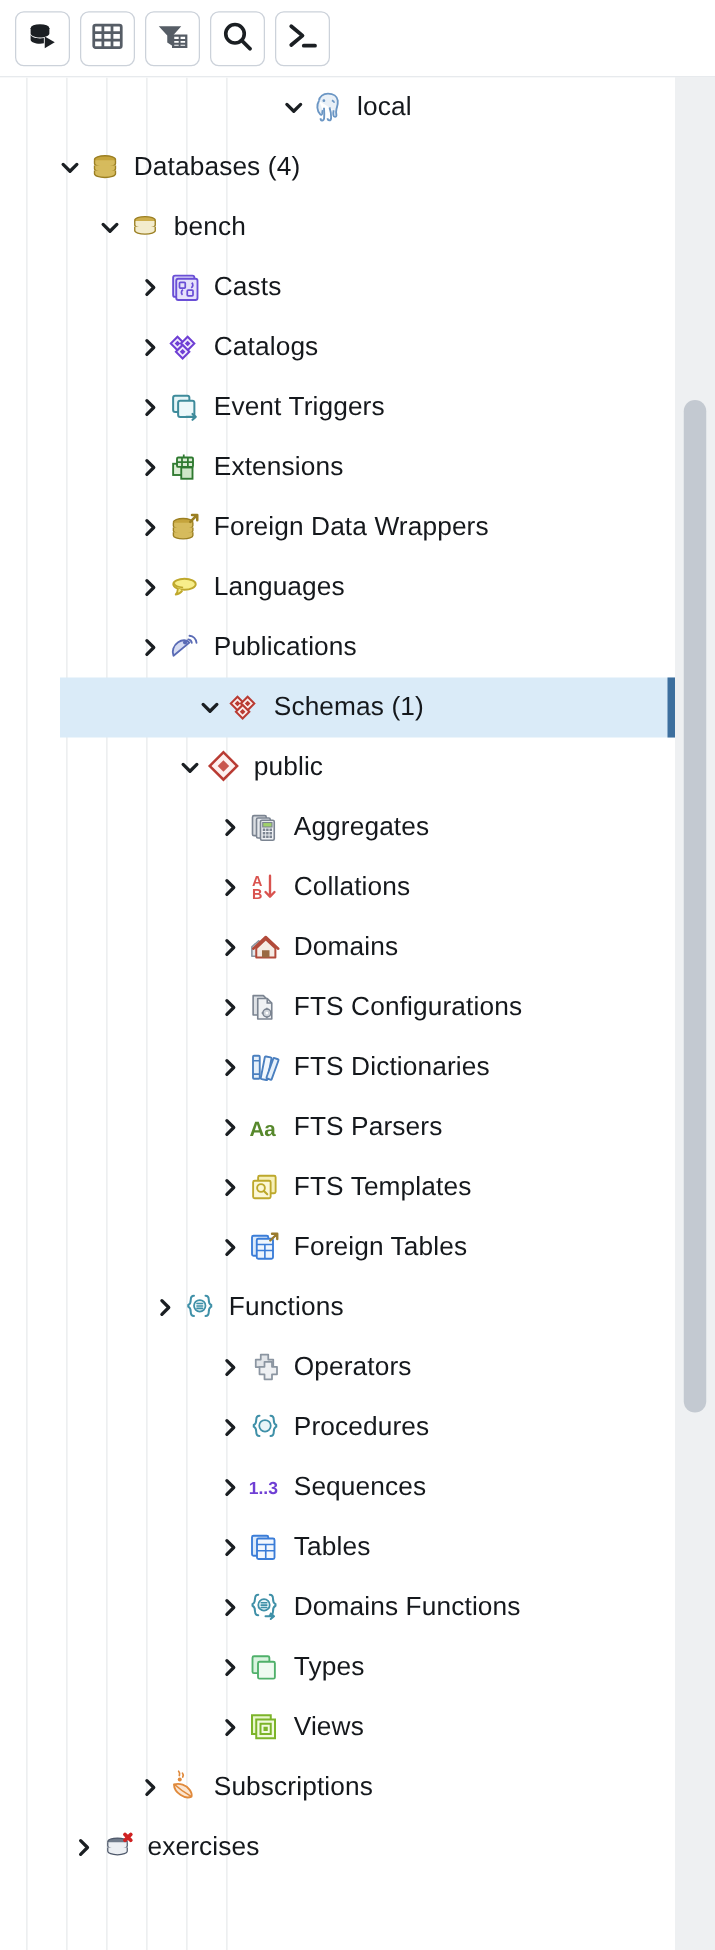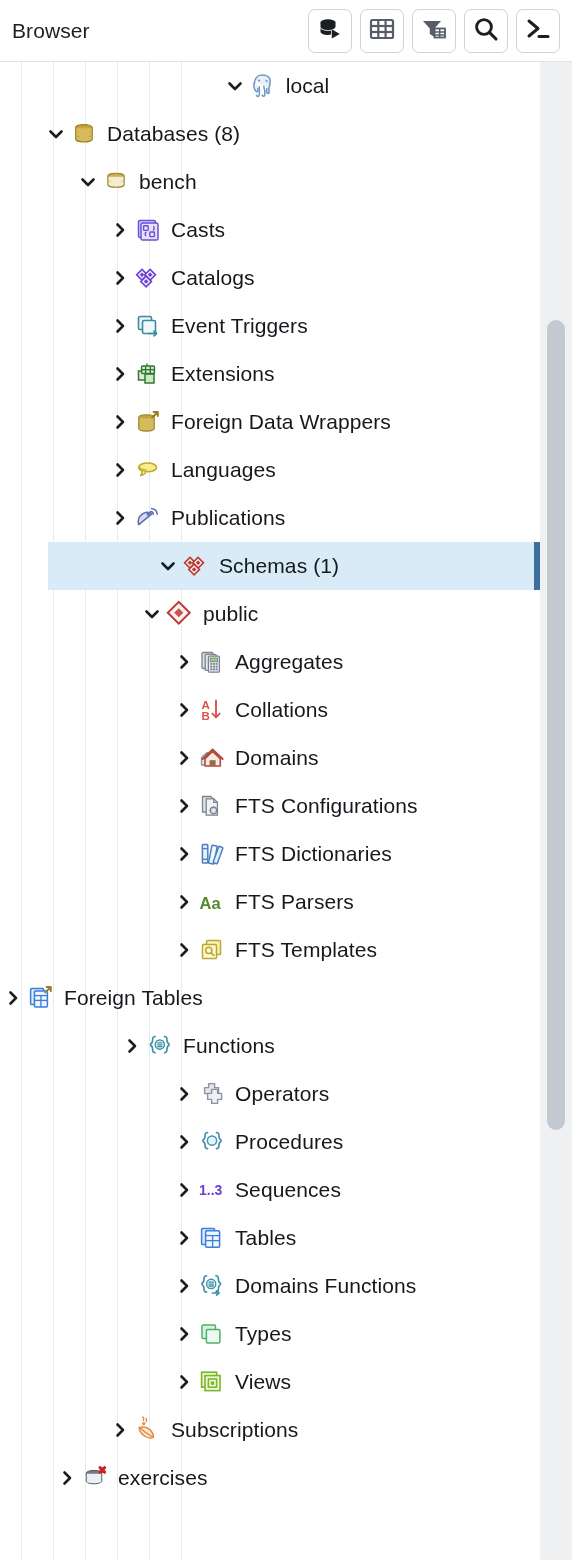--- a/index.html
+++ b/index.html
@@ -82,21 +82,20 @@
     width: 18px; border-radius: 9px;
     background: #c3c9d1;
   }
 </style>
 </head>
 <body>
 
 <div id="app">
 
   <div class="header">
-    <div class="header-title">Browser</div>
     <div class="tool-group">
 
       <button class="tool-btn">
         <span>
           <svg width="26" height="26" viewBox="0 0 26 26">
             <ellipse cx="11" cy="6.5" rx="7.5" ry="3.2" fill="#1b1f23"></ellipse>
             <path d="M3.5 6.5v4.3c0 1.8 3.4 3.2 7.5 3.2s7.5-1.4 7.5-3.2V6.5" fill="#1b1f23"></path>
             <path d="M3.5 11.4v4.3c0 1.8 3.4 3.2 7.5 3.2 1.1 0 2.2-.1 3.1-.3v-4.2c-.9.2-2 .3-3.1.3-4.1 0-7.5-1.4-7.5-3.3z" fill="#1b1f23"></path>
             <path d="M14.8 13.2v9.4l8-4.7z" fill="#1b1f23"></path>
           </svg>
@@ -183,21 +182,21 @@
             </svg>
           </span>
           <span class="node-icon">
             <svg width="28" height="28" viewBox="0 0 28 28">
       <ellipse cx="14" cy="7.6" rx="8.4" ry="3" fill="#c5a43c" stroke="#9b7f22" stroke-width="1.1"></ellipse>
       <path d="M5.6 8.2v2.6c0 1.7 3.8 3 8.4 3s8.4-1.3 8.4-3V8.2" fill="#d6bb5d" stroke="#9b7f22" stroke-width="1.1"></path>
       <path d="M5.6 12.3v2.6c0 1.7 3.8 3 8.4 3s8.4-1.3 8.4-3v-2.6" fill="#d6bb5d" stroke="#9b7f22" stroke-width="1.1"></path>
       <path d="M5.6 16.4V19c0 1.7 3.8 3 8.4 3s8.4-1.3 8.4-3v-2.6" fill="#d6bb5d" stroke="#9b7f22" stroke-width="1.1"></path>
     </svg>
           </span>
-          <span class="node-label">Databases (8)</span>
+          <span class="node-label">Databases (4)</span>
         </div>
         <div class="row" style="padding-left: 75px;">
           <span class="twisty">
             <svg width="18" height="18" viewBox="0 0 18 18">
               <polyline points="3.5,6.5 9,12 14.5,6.5" fill="none" stroke="#1b1f23" stroke-width="2.6" stroke-linecap="round" stroke-linejoin="round"></polyline>
             </svg>
           </span>
           <span class="node-icon">
             <svg width="28" height="28" viewBox="0 0 28 28">
       <ellipse cx="14" cy="8.2" rx="8.2" ry="2.9" fill="#cdae4c" stroke="#9b7f22" stroke-width="1.1"></ellipse>
@@ -483,21 +482,21 @@
           <span class="node-icon">
             <svg width="28" height="28" viewBox="0 0 28 28">
       <rect x="8.5" y="4.6" width="14" height="14" rx="1.2" fill="#f7f0b9" stroke="#bda82c" stroke-width="1.5"></rect>
       <rect x="4.5" y="8.6" width="14" height="14" rx="1.2" fill="#fcf8d8" stroke="#bda82c" stroke-width="1.5"></rect>
       <circle cx="10.8" cy="14.4" r="3.1" fill="none" stroke="#bda82c" stroke-width="1.5"></circle>
       <line x1="13.1" y1="16.8" x2="15.8" y2="19.4" stroke="#bda82c" stroke-width="1.7" stroke-linecap="round"></line>
     </svg>
           </span>
           <span class="node-label">FTS Templates</span>
         </div>
-        <div class="row" style="">
+        <div class="row" style="padding-left: 171px;">
           <span class="twisty">
             <svg width="18" height="18" viewBox="0 0 18 18">
               <polyline points="6.5,3.5 12,9 6.5,14.5" fill="none" stroke="#1b1f23" stroke-width="2.6" stroke-linecap="round" stroke-linejoin="round"></polyline>
             </svg>
           </span>
           <span class="node-icon">
             <svg width="28" height="28" viewBox="0 0 28 28">
       <rect x="3.6" y="4.6" width="13" height="16" rx="1.2" fill="#dceafa" stroke="#3b7dd8" stroke-width="1.5"></rect>
       <rect x="7.4" y="7" width="13" height="16" rx="1.2" fill="#eef5fd" stroke="#3b7dd8" stroke-width="1.5"></rect>
       <line x1="7.4" y1="11.6" x2="20.4" y2="11.6" stroke="#3b7dd8" stroke-width="1.3"></line>

